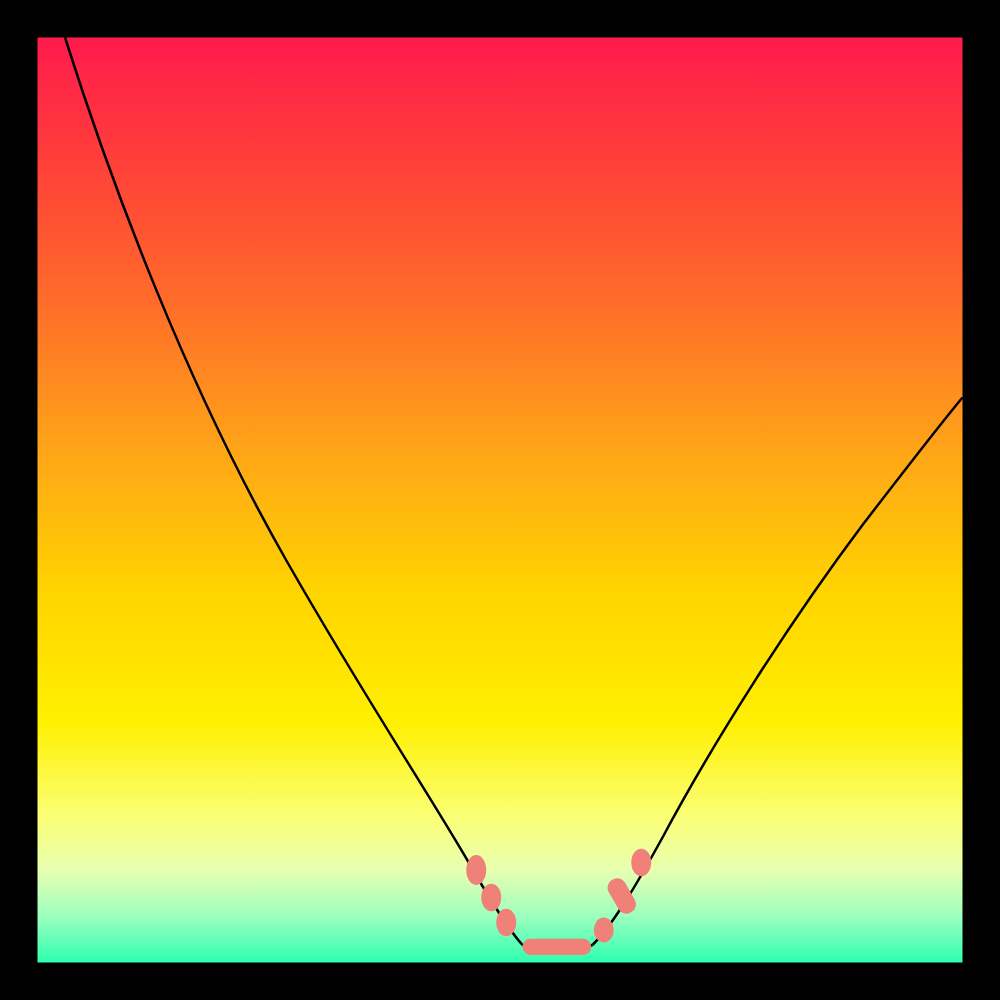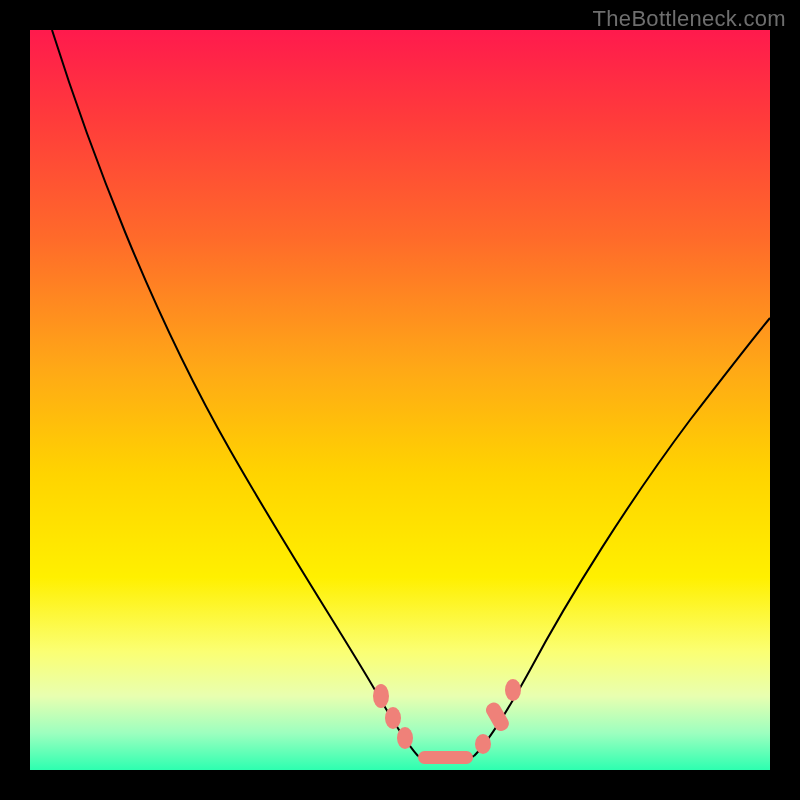--- a/index.html
+++ b/index.html
@@ -91,14 +91,13 @@
       <ellipse class="dot" cx="363" cy="688" rx="8" ry="11"></ellipse>
       <ellipse class="dot" cx="375" cy="708" rx="8" ry="11"></ellipse>
       <rect class="pill" x="388" y="721" width="55" height="13" rx="6.5" ry="6.5"></rect>
       <ellipse class="dot" cx="453" cy="714" rx="8" ry="10"></ellipse>
       <rect class="pill" x="460" y="672" width="15" height="30" rx="7" ry="7" transform="rotate(-30 467 687)"></rect>
       <ellipse class="dot" cx="483" cy="660" rx="8" ry="11"></ellipse>
     </svg>
 
   </div>
 
-  <div class="watermark">TheBottleneck.com</div>
 </div>
 
 </body></html>

